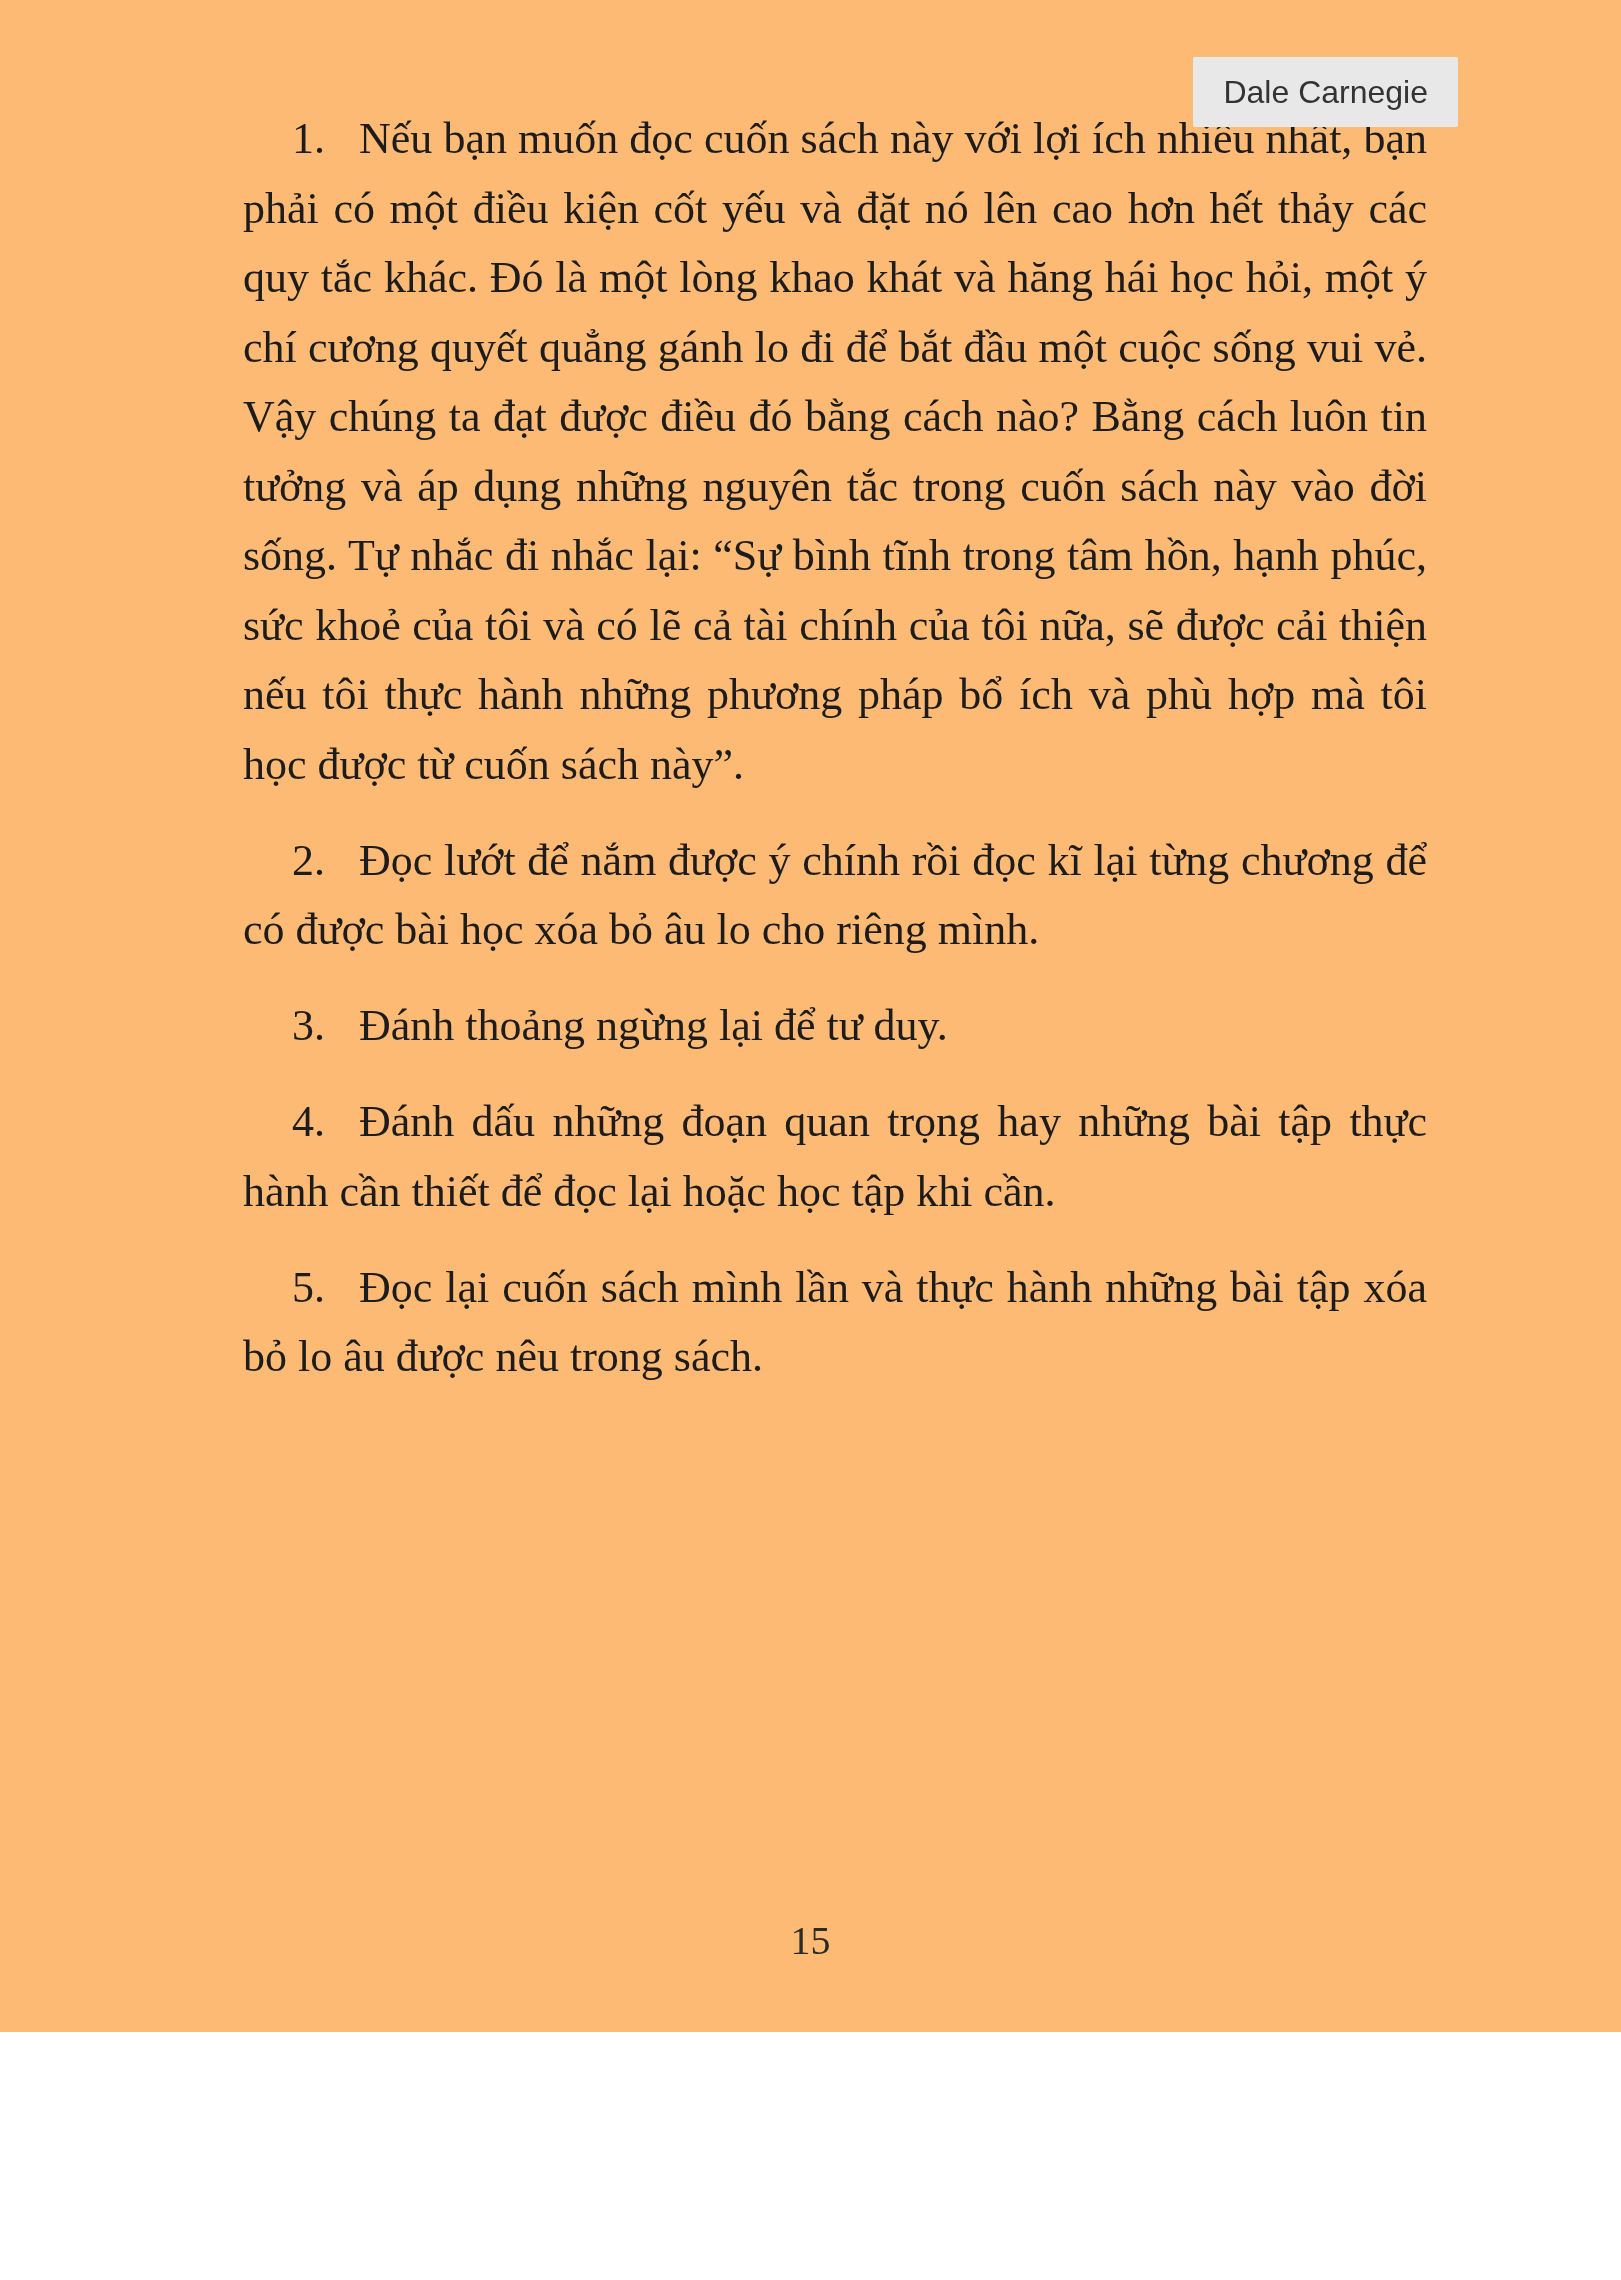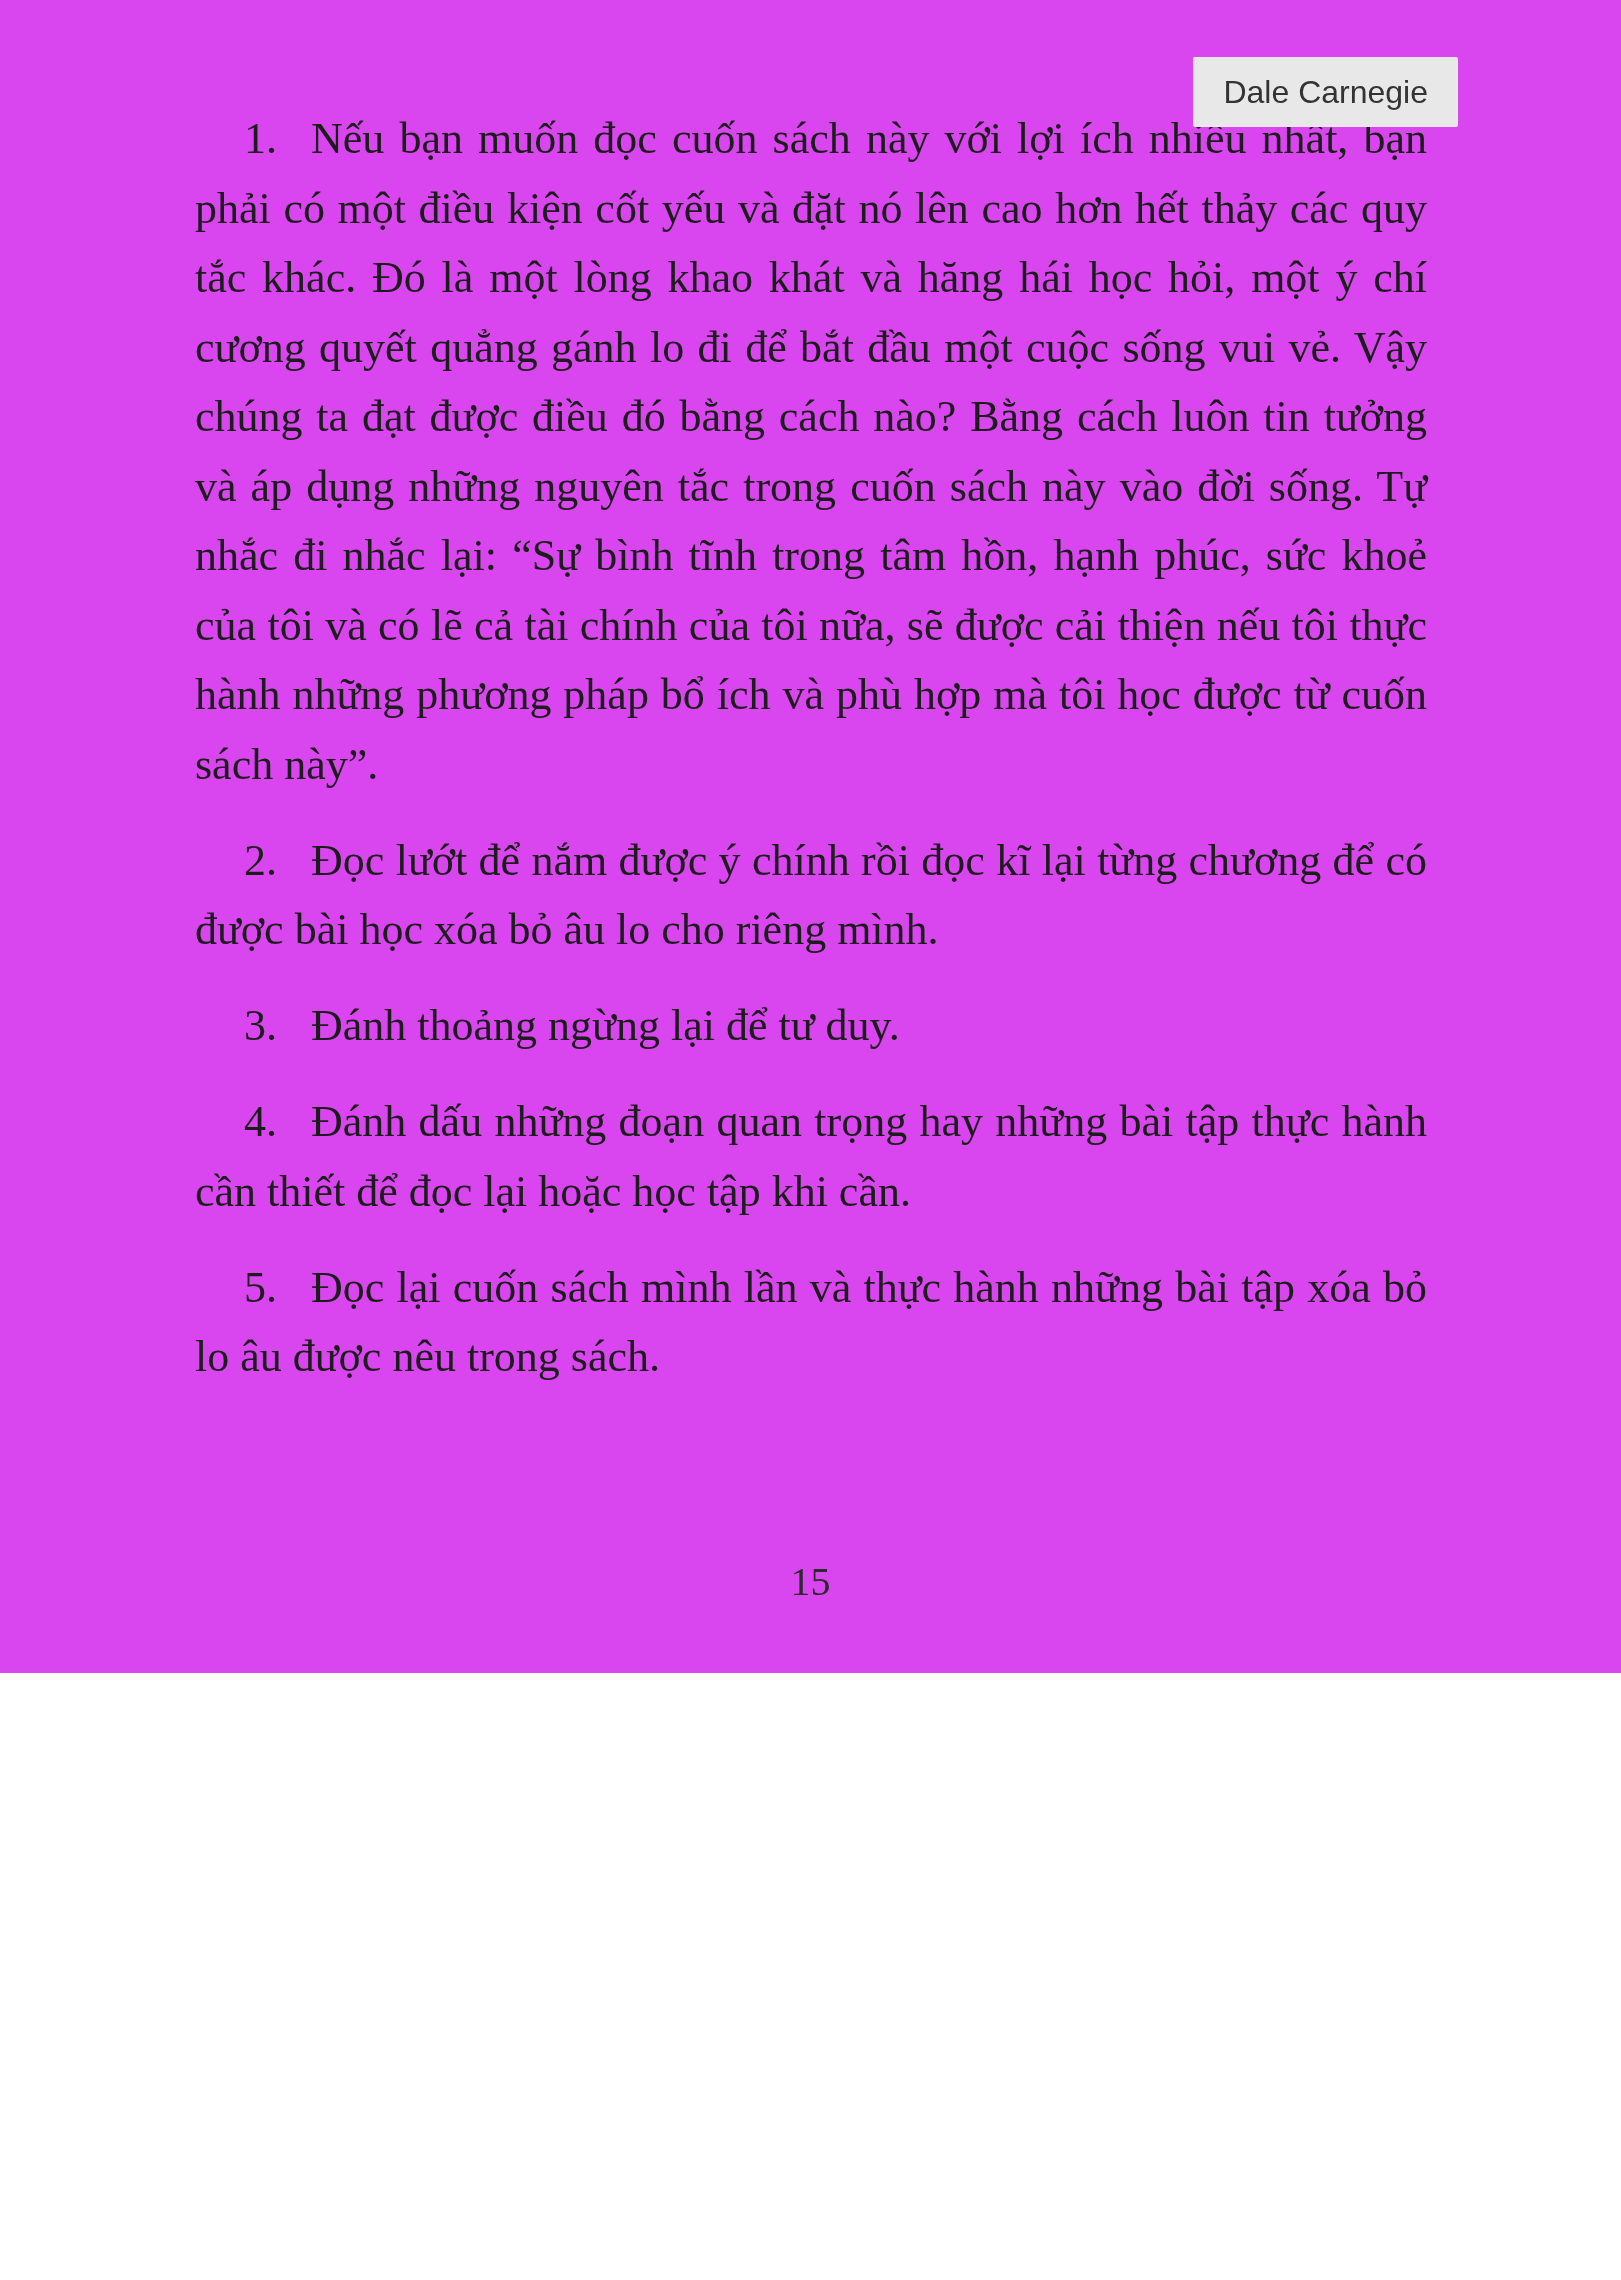--- a/index.html
+++ b/index.html
@@ -3,26 +3,27 @@
 <meta charset="utf-8">
 <style>
   html, body {
     margin: 0;
     padding: 0;
     background: #ffffff;
   }
   .page {
     position: relative;
     width: 1621px;
-    height: 1673px;
-    background: #d946ef;
+    height: 2032px;
+    background: #fdba74;
     font-family: "Liberation Serif", serif;
     color: #1c1c1c;
     overflow: hidden;
     box-sizing: border-box;
+    padding-left: 48px;
   }
   .author-badge {
     position: absolute;
     top: 57px;
     right: 163px;
     background: #e8e8e8;
     color: #333333;
     font-family: "Liberation Sans", sans-serif;
     font-size: 32px;
     line-height: 1;

